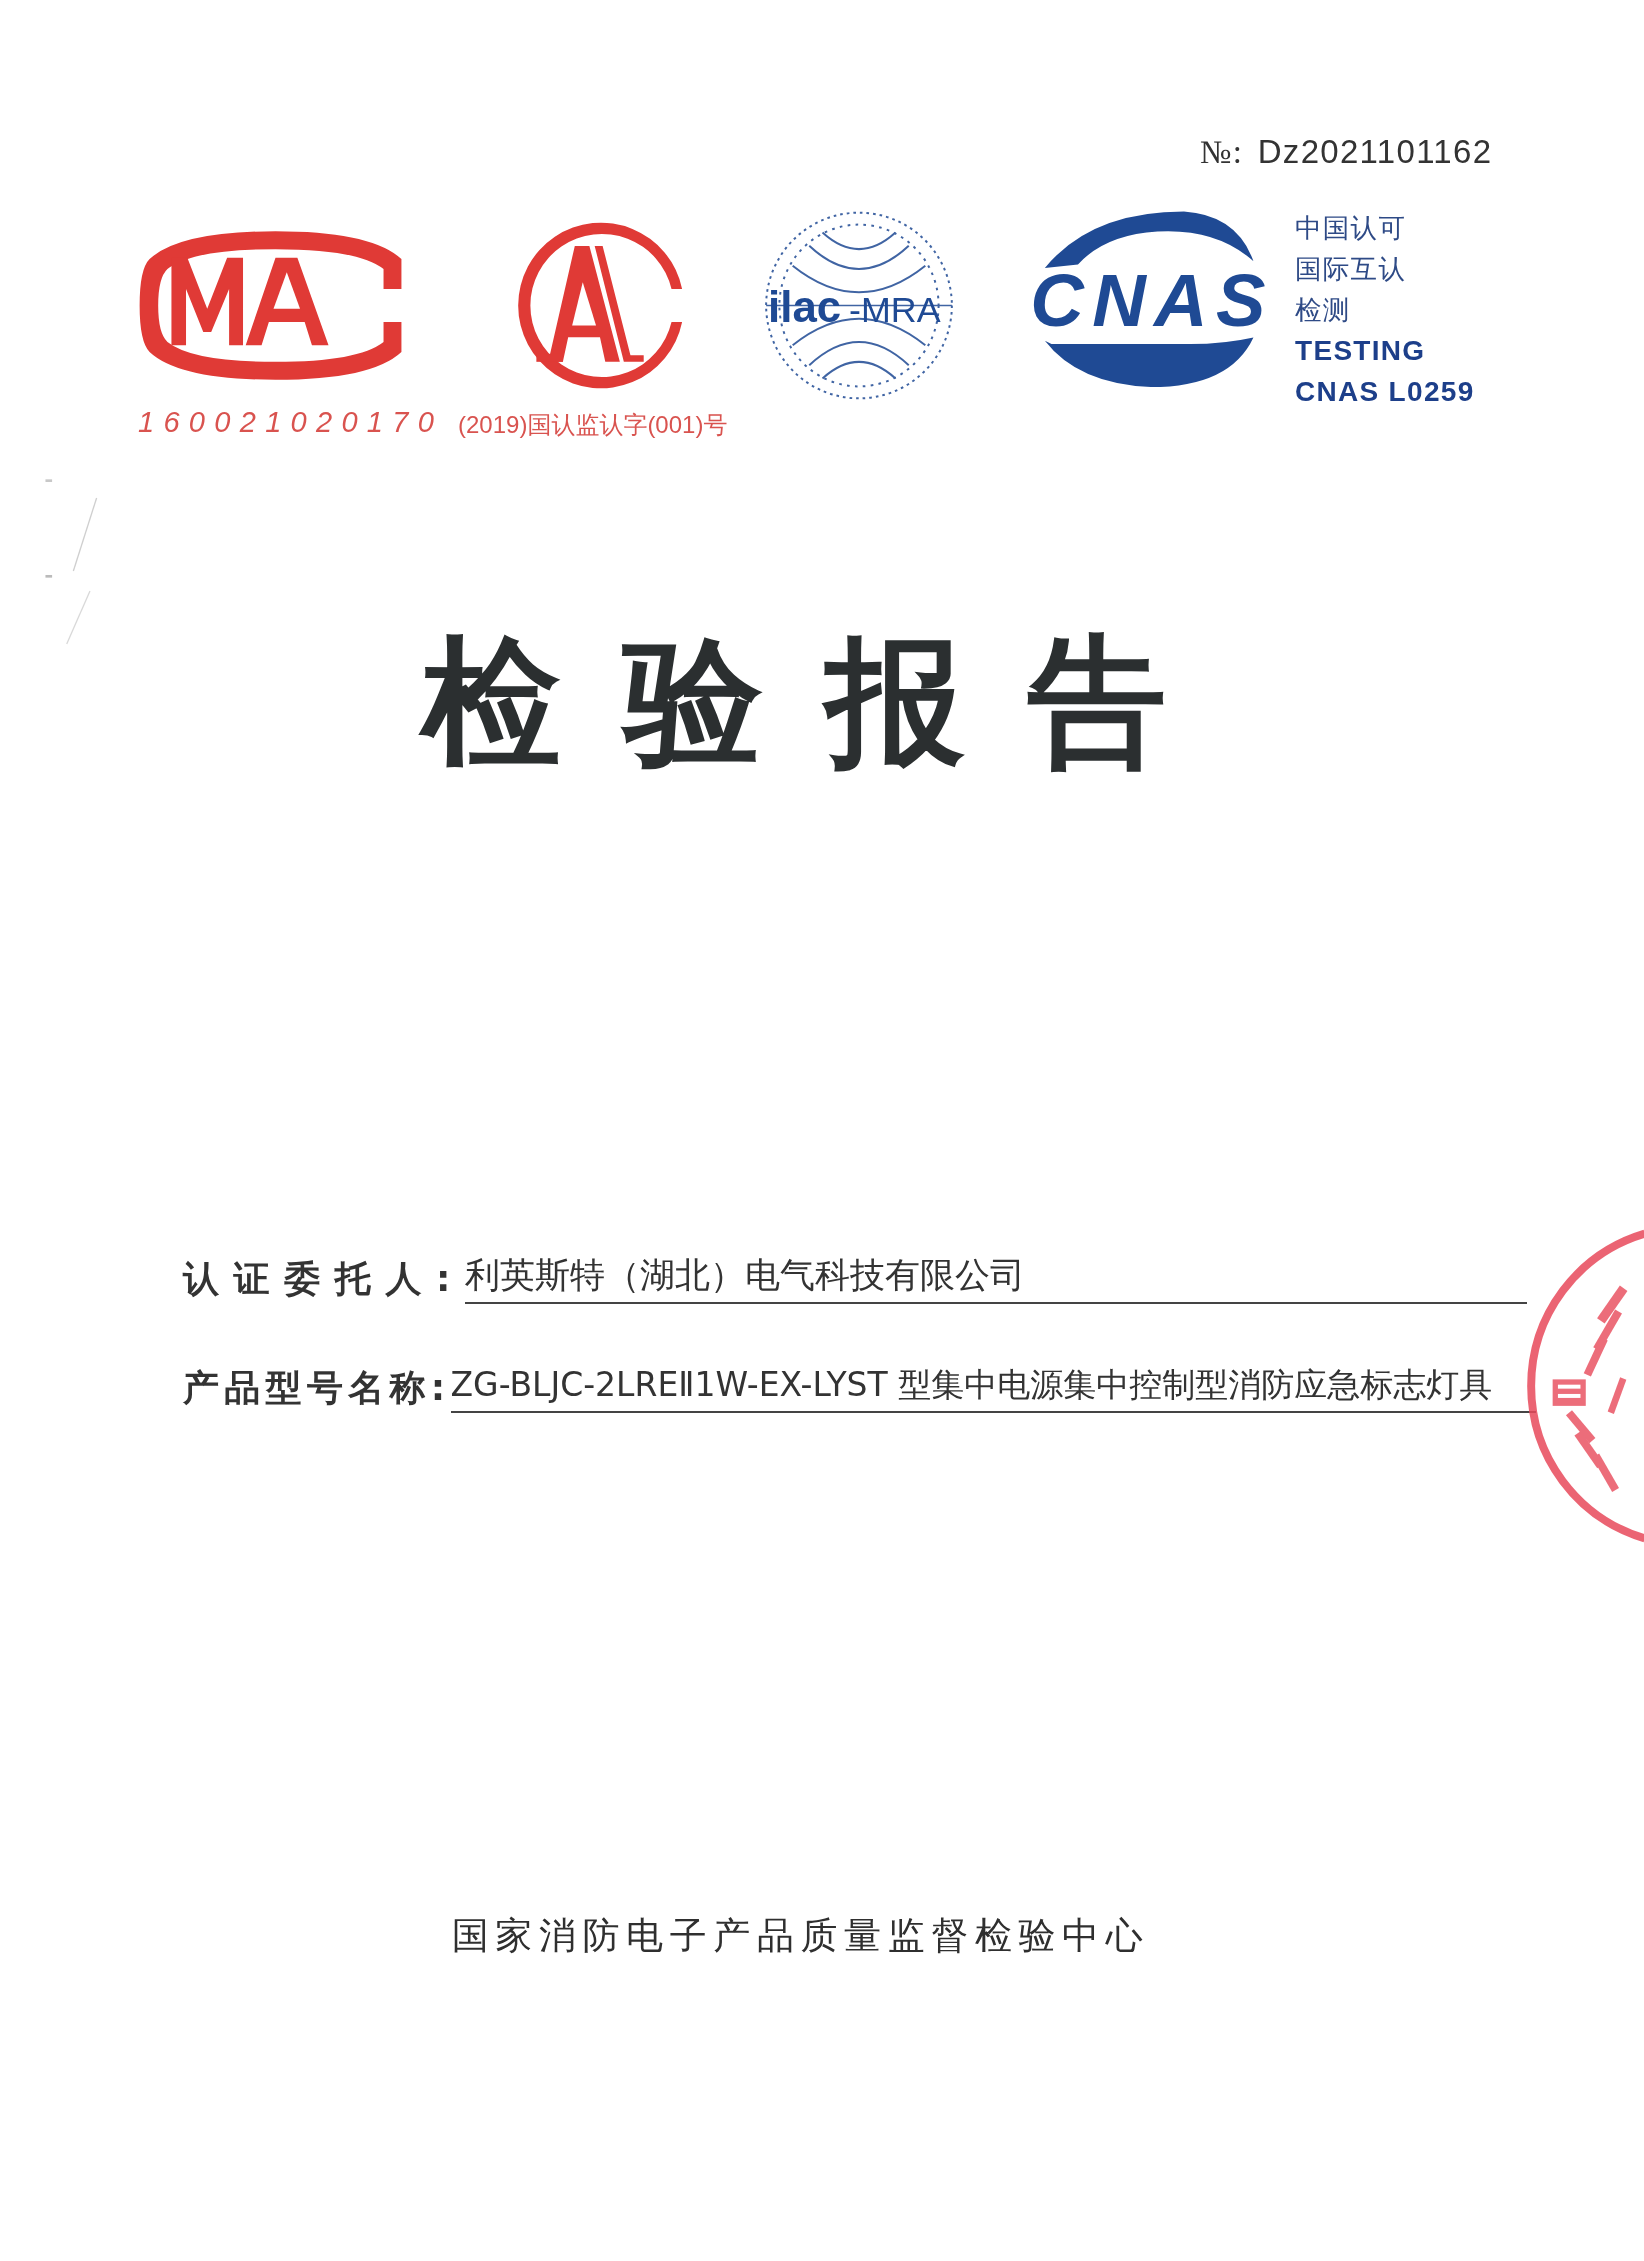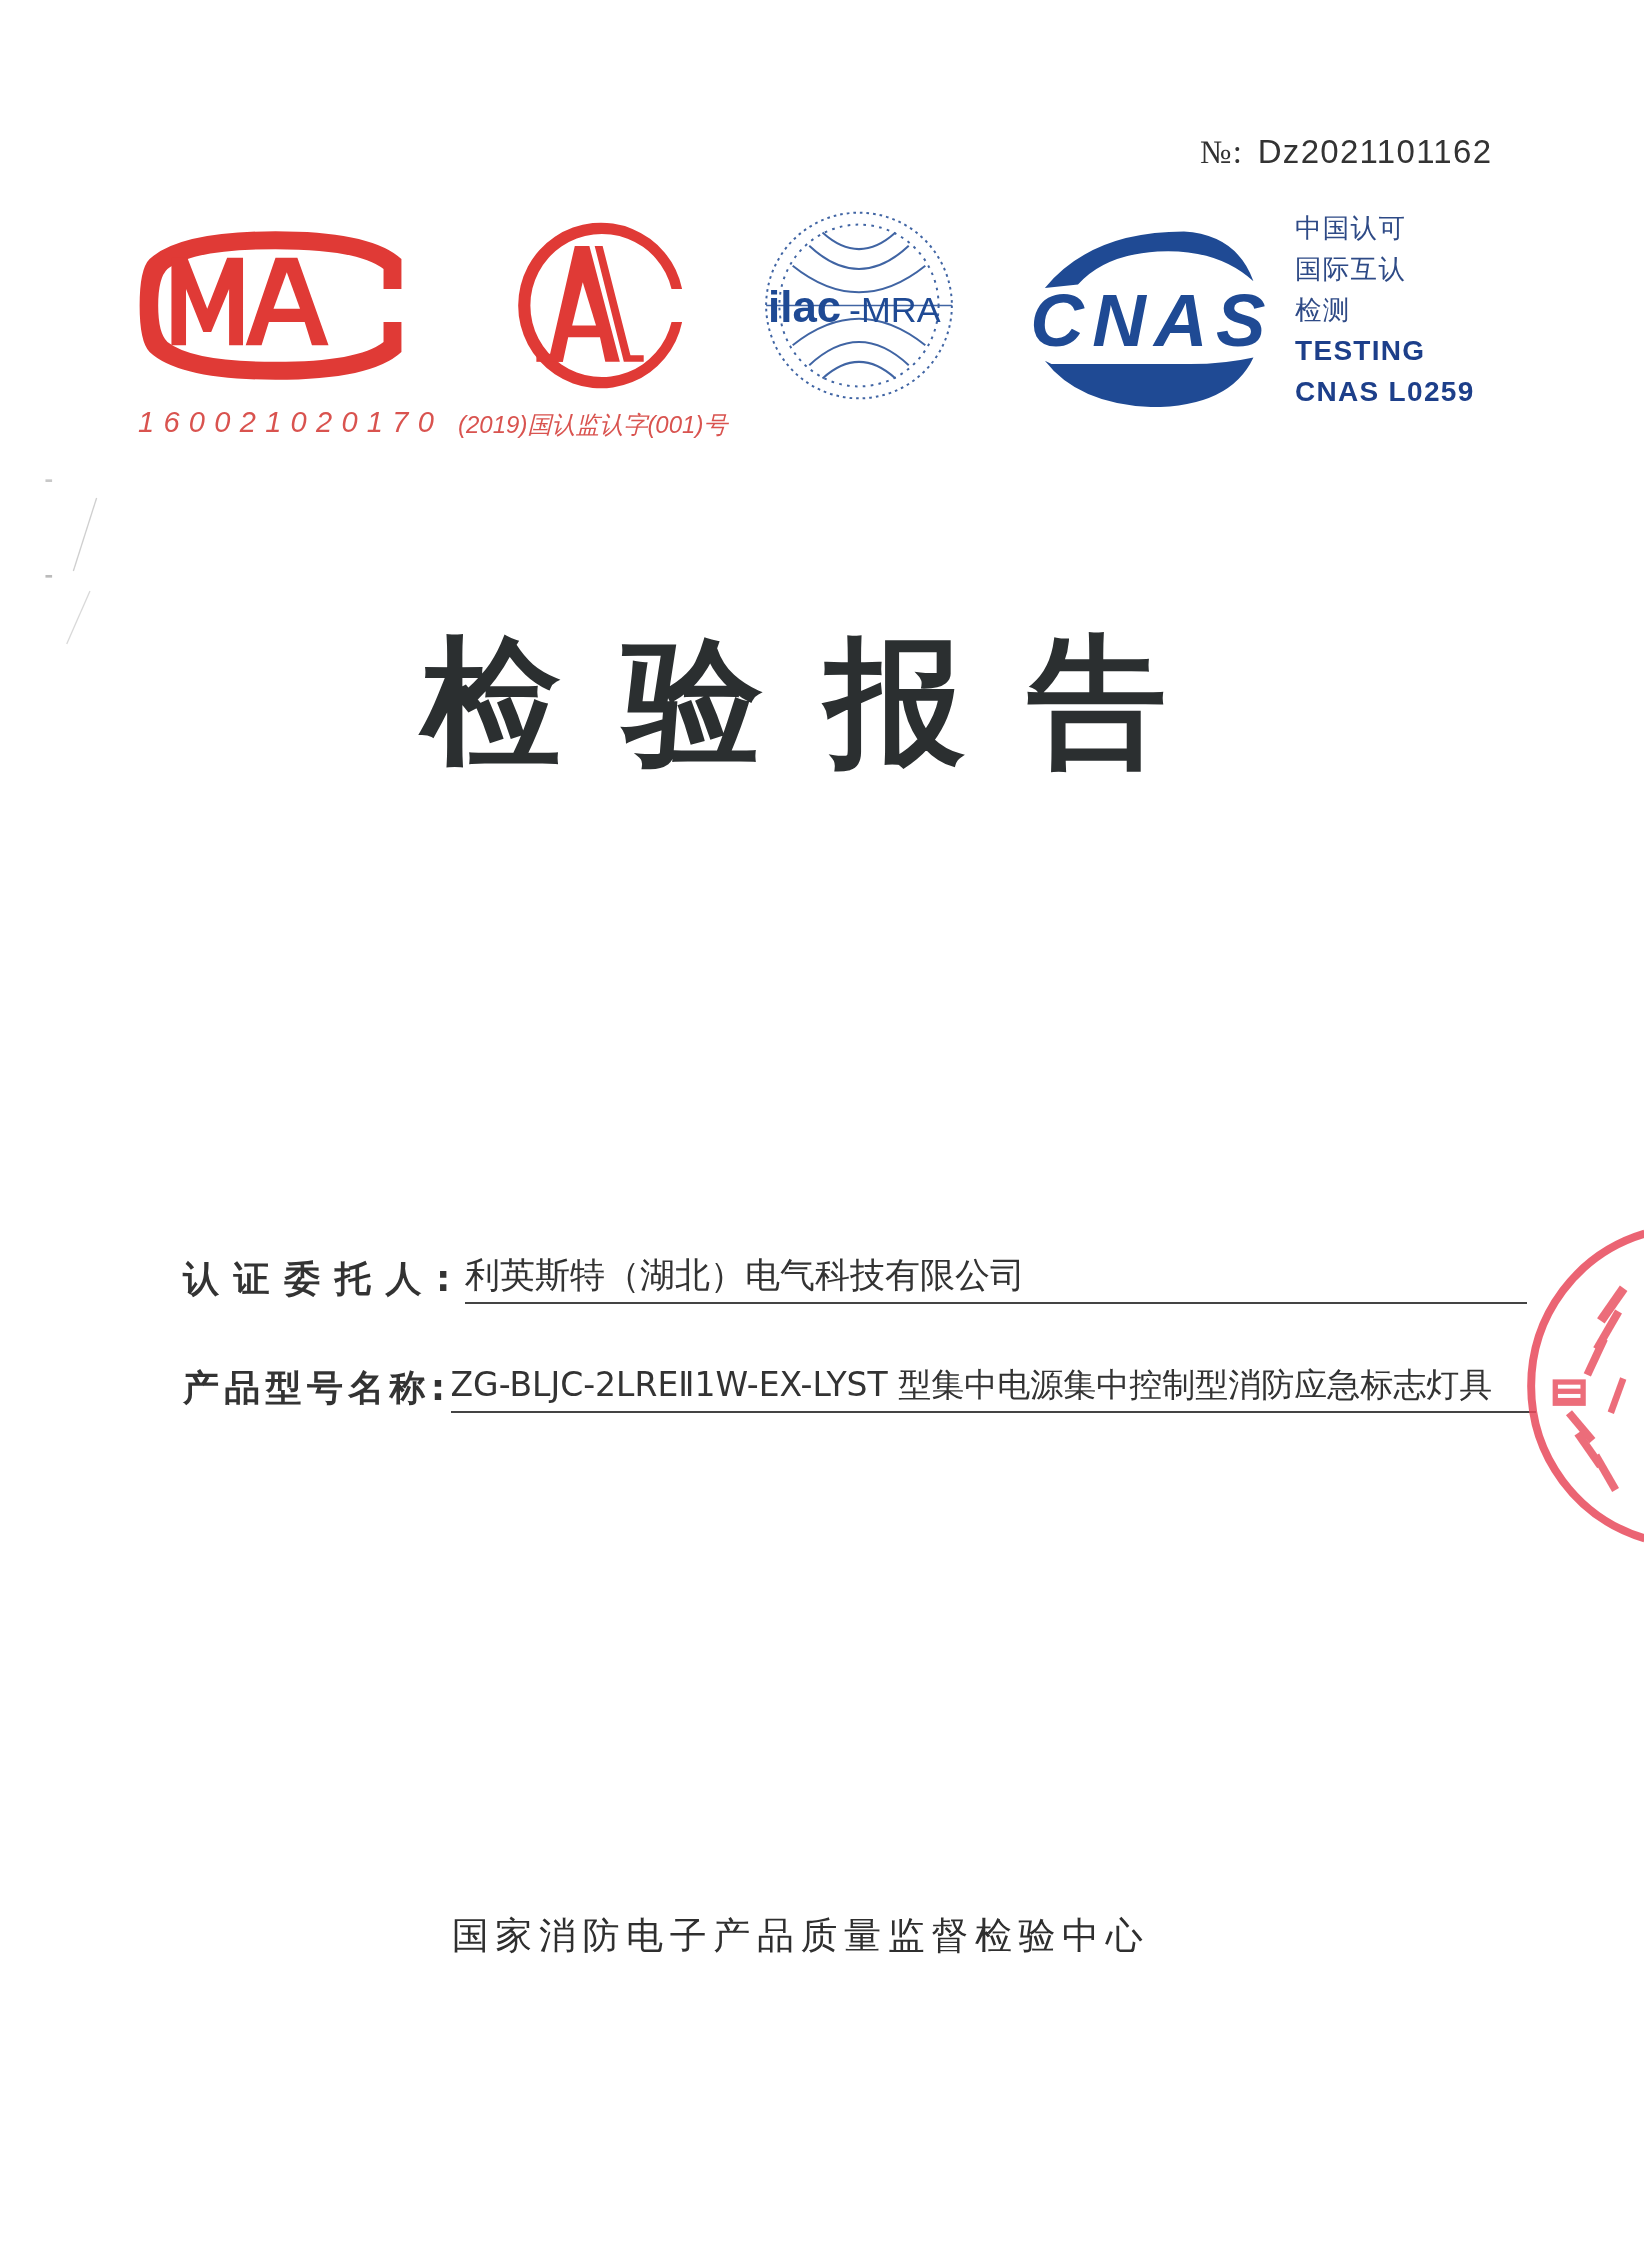--- a/index.html
+++ b/index.html
@@ -15,21 +15,21 @@
       font-family: "Liberation Sans", "DejaVu Sans", sans-serif; color: #333;
     }
     .report-no .no-label { font-family: "Liberation Serif", serif; margin-right: 4px; }
 
     
     .logo { position: absolute; }
     .cert-number {
       position: absolute; color: #d9534f; font-family: "Liberation Sans", sans-serif;
     }
     .cma-number { left: 138px; top: 406px; font-size: 29px; letter-spacing: 9.3px; font-style: italic; }
-    .cal-number { left: 458px; top: 409px; font-size: 24px; font-style: italic; }
+    .cal-number { left: 458px; top: 409px; font-size: 24px; }
 
     .cnas-side {
       left: 1295px; top: 207px; line-height: 41px; color: #1d3f8a;
     }
     .cnas-side .cn { font-size: 26.5px; font-family: "DejaVu Sans", sans-serif; color: #2e4a86; letter-spacing: 1.3px; }
     .cnas-side .en { font-size: 28px; font-weight: bold; font-family: "Liberation Sans", sans-serif; letter-spacing: 1.3px; color: #1d3f8a; }
 
     
     .doc-title {
       left: 0; width: 1588px; top: 610px; text-align: center;
@@ -105,21 +105,21 @@
       <path d="M55 210 Q155 130 255 210"></path>
       <path d="M80 240 Q155 170 230 240"></path>
       <path d="M100 260 Q155 210 210 260"></path>
       <line x1="15" y1="150" x2="295" y2="150" stroke-width="2"></line>
     </g>
     <text x="18" y="175" font-family="Liberation Sans, sans-serif" font-size="66" font-weight="bold" fill="#1f4a94">ilac</text>
     <text x="140" y="175" font-family="Liberation Sans, sans-serif" font-size="54" fill="#1f4a94">-MRA</text>
   </svg>
 </div>
 
-<div class="logo" style="left:1025px; top:228px;text-align:right;">
+<div class="logo" style="left:1025px; top:208px;text-align:right;">
   <svg width="245" height="186" viewBox="0 0 370 280">
     <path d="M30 90 Q100 5 240 5 Q320 10 345 80 Q290 30 200 35 Q120 40 80 85 Z" fill="#1f4a94"></path>
     <path d="M30 200 Q80 265 190 270 Q310 270 345 195 Q300 205 250 205 L200 205 Q120 205 40 205 Z" fill="#1f4a94"></path>
     <path d="M40 200 Q110 235 200 230 Q280 225 330 195 L250 195 Q140 200 40 200 Z" fill="#1f4a94" opacity="0"></path>
     <text x="8" y="178" font-family="Liberation Sans, sans-serif" font-size="112" font-weight="bold" font-style="italic" fill="#1f4a94" textLength="355">CNAS</text>
   </svg>
 </div>
 
 <div class="abs cnas-side">
   <div class="cn">中国认可</div>

